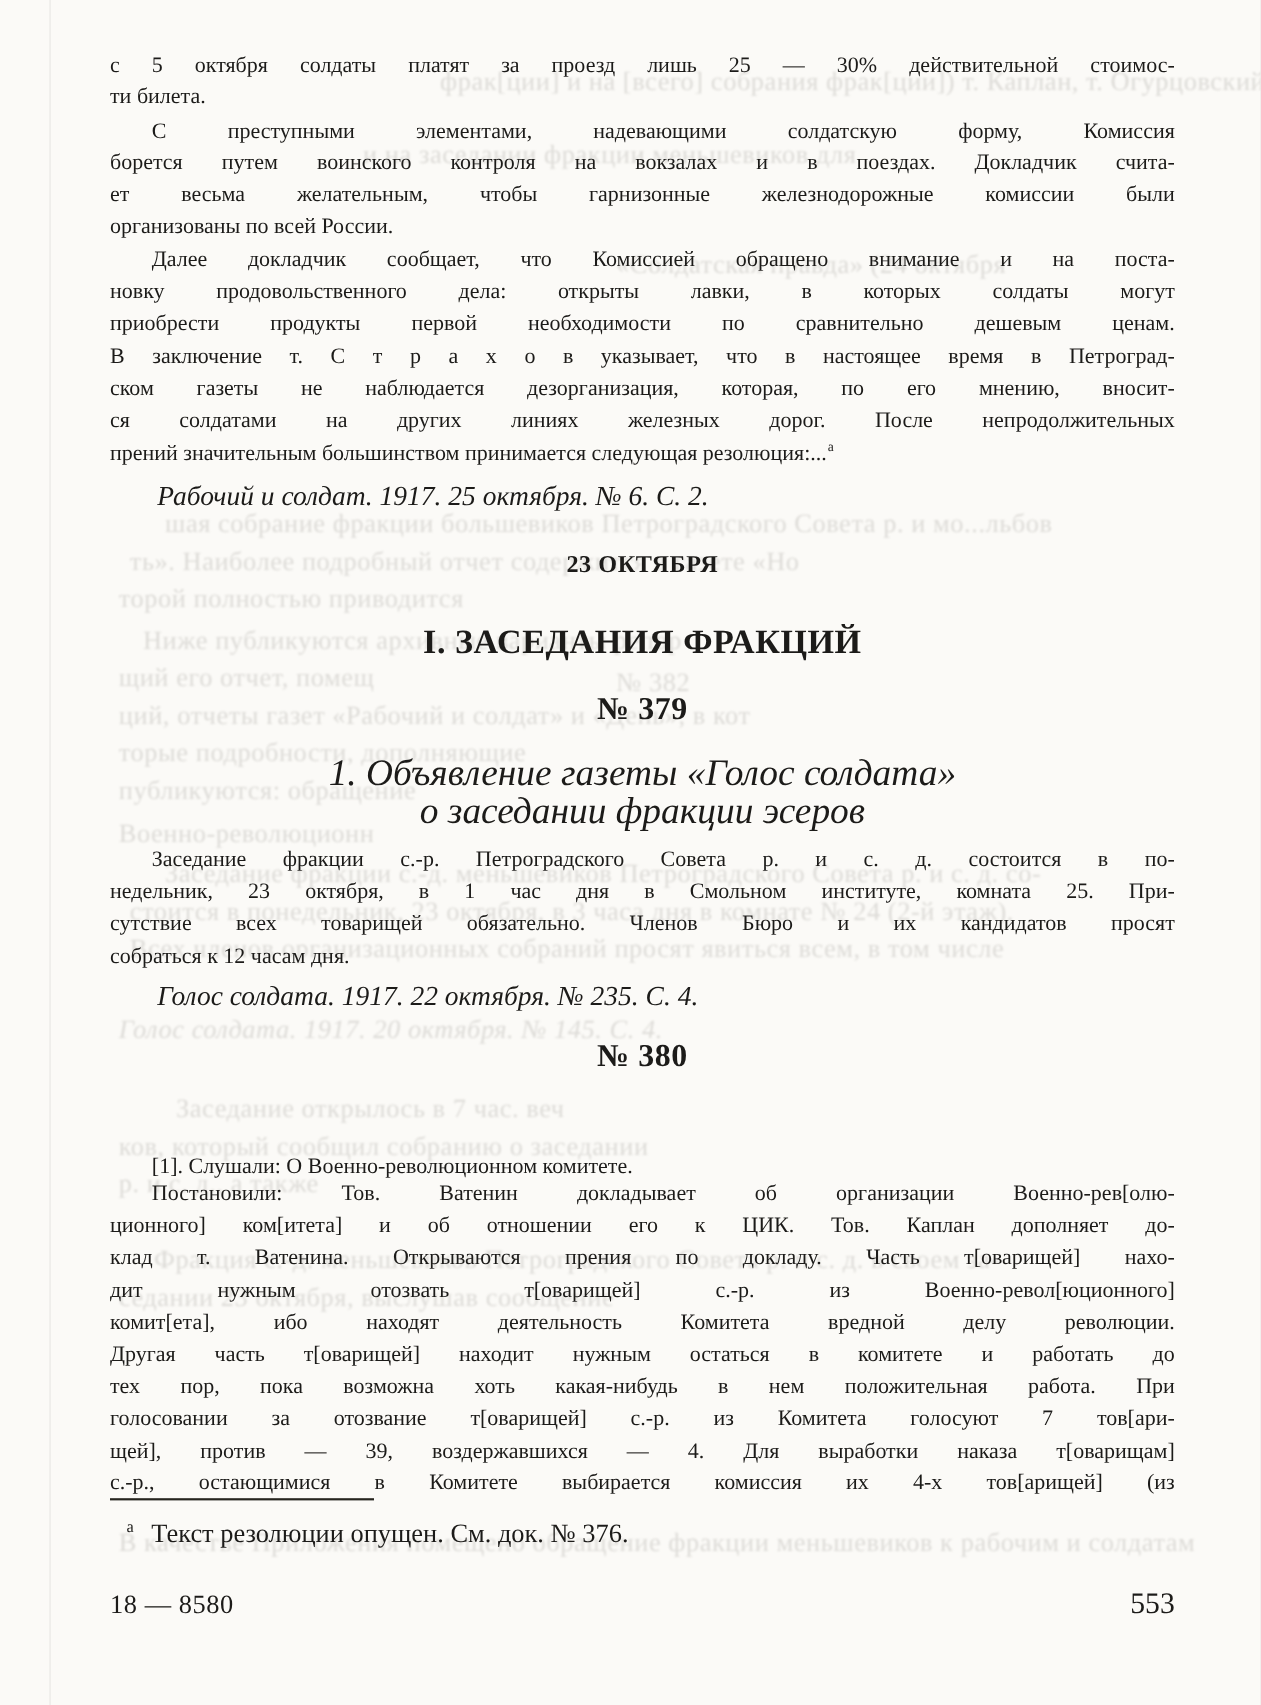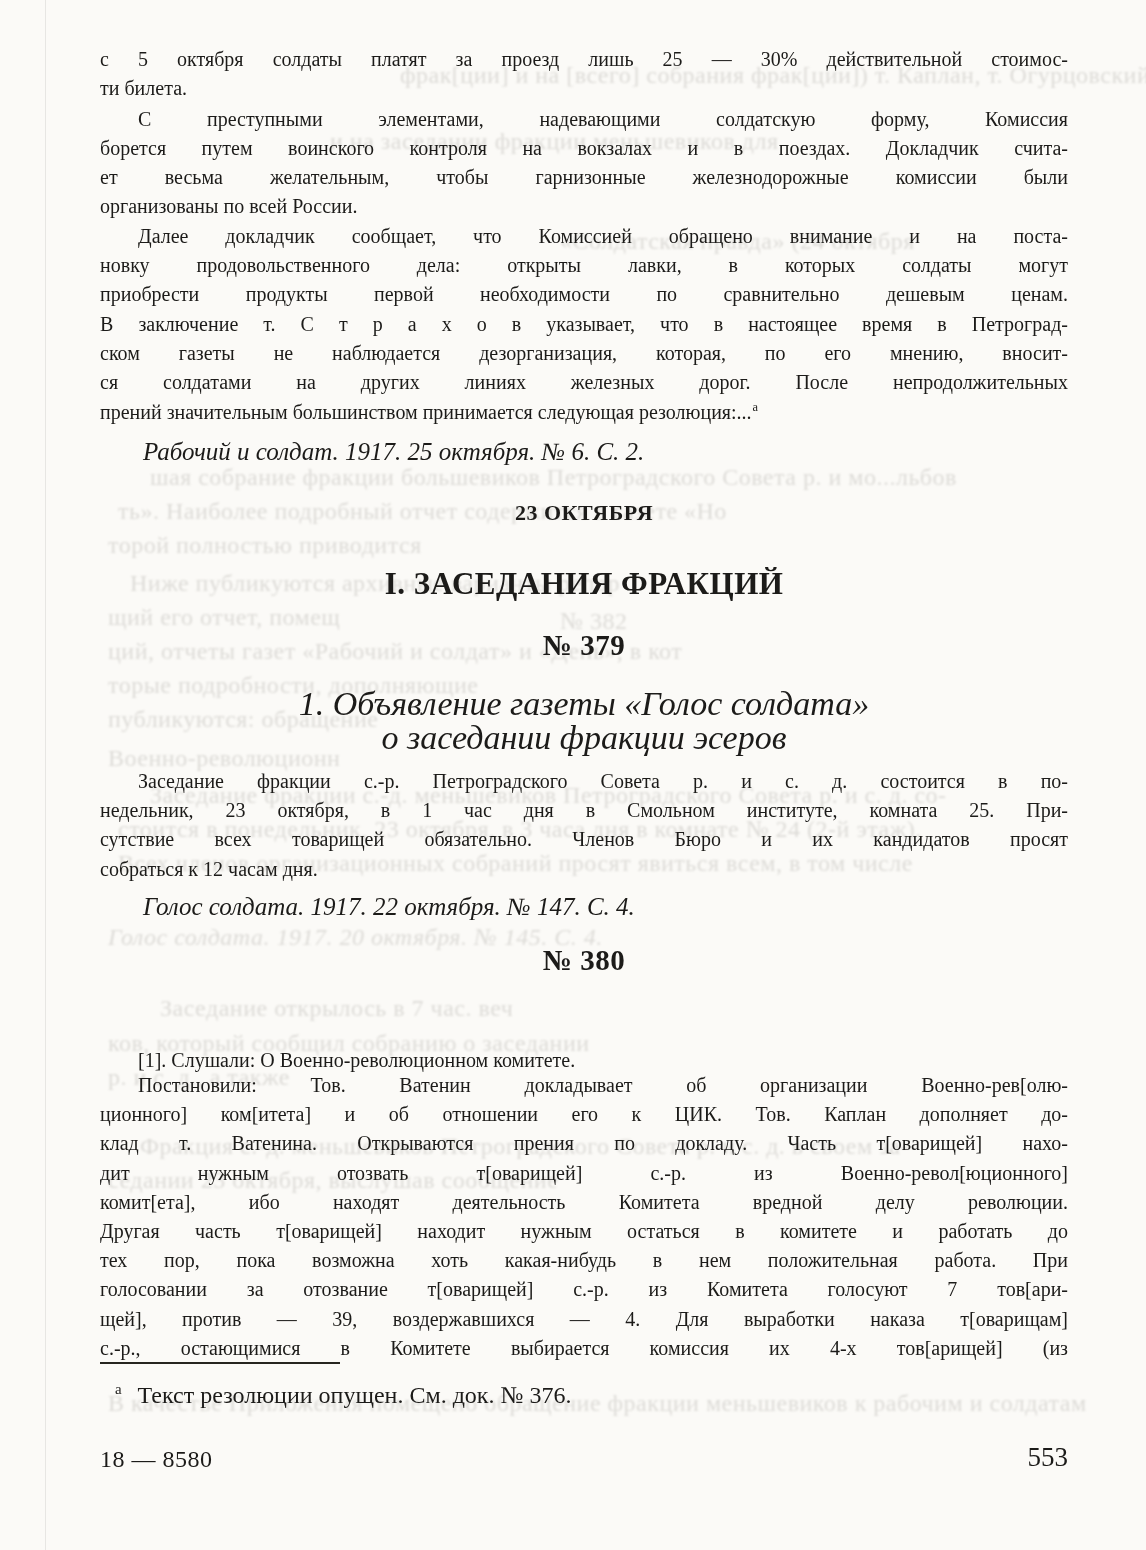--- a/index.html
+++ b/index.html
@@ -153,21 +153,21 @@
       <div class="sub" style="top:719px">о заседании фракции эсеров</div>
     </div>
 
     <div>
       <div class="ln j ind" style="top:766px">Заседание фракции с.-р. Петроградского Совета р. и с. д. состоится в по-</div>
       <div class="ln j" style="top:795px">недельник, 23 октября, в 1 час дня в Смольном институте, комната 25. При-</div>
       <div class="ln j" style="top:824px">сутствие всех товарищей обязательно. Членов Бюро и их кандидатов просят</div>
       <div class="ln" style="top:854px">собраться к 12 часам дня.</div>
     </div>
 
-    <div class="src" style="top:892px">Голос солдата. 1917. 22 октября. № 147. С. 4.</div>
+    <div class="src" style="top:892px">Голос солдата. 1917. 22 октября. № 235. С. 4.</div>
 
     <div class="h-center h-docnum" style="top:944px">№ 380</div>
 
     <div class="ln ind" style="top:1045px">[1]. Слушали: О Военно-революционном комитете.</div>
 
     <div>
       <div class="ln j ind" style="top:1070px">Постановили: Тов. Ватенин докладывает об организации Военно-рев[олю-</div>
       <div class="ln j" style="top:1099px">ционного] ком[итета] и об отношении его к ЦИК. Тов. Каплан дополняет до-</div>
       <div class="ln j" style="top:1128px">клад т. Ватенина. Открываются прения по докладу. Часть т[оварищей] нахо-</div>
       <div class="ln j" style="top:1158px">дит нужным отозвать т[оварищей] с.-р. из Военно-револ[юционного]</div>

